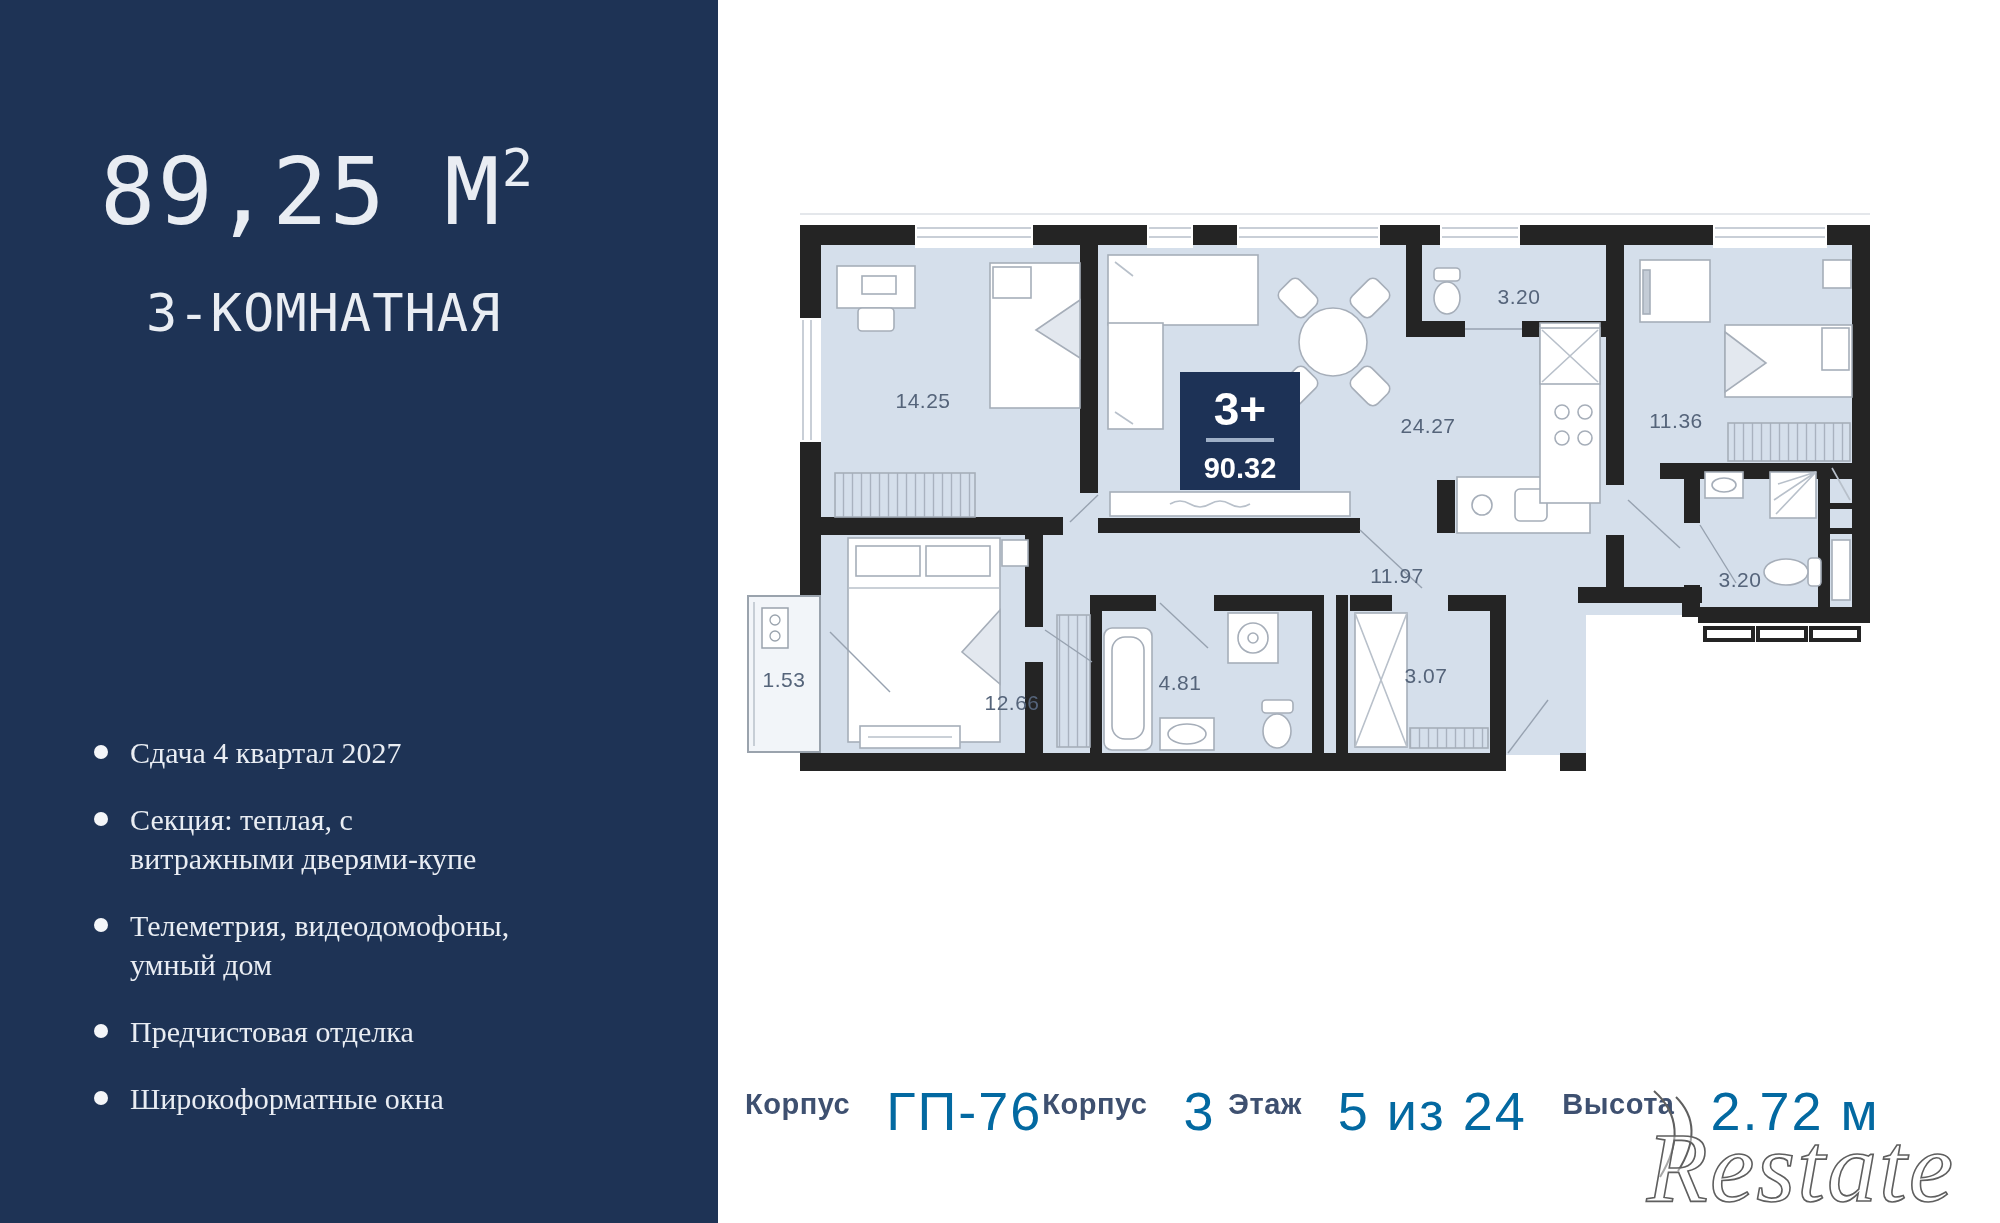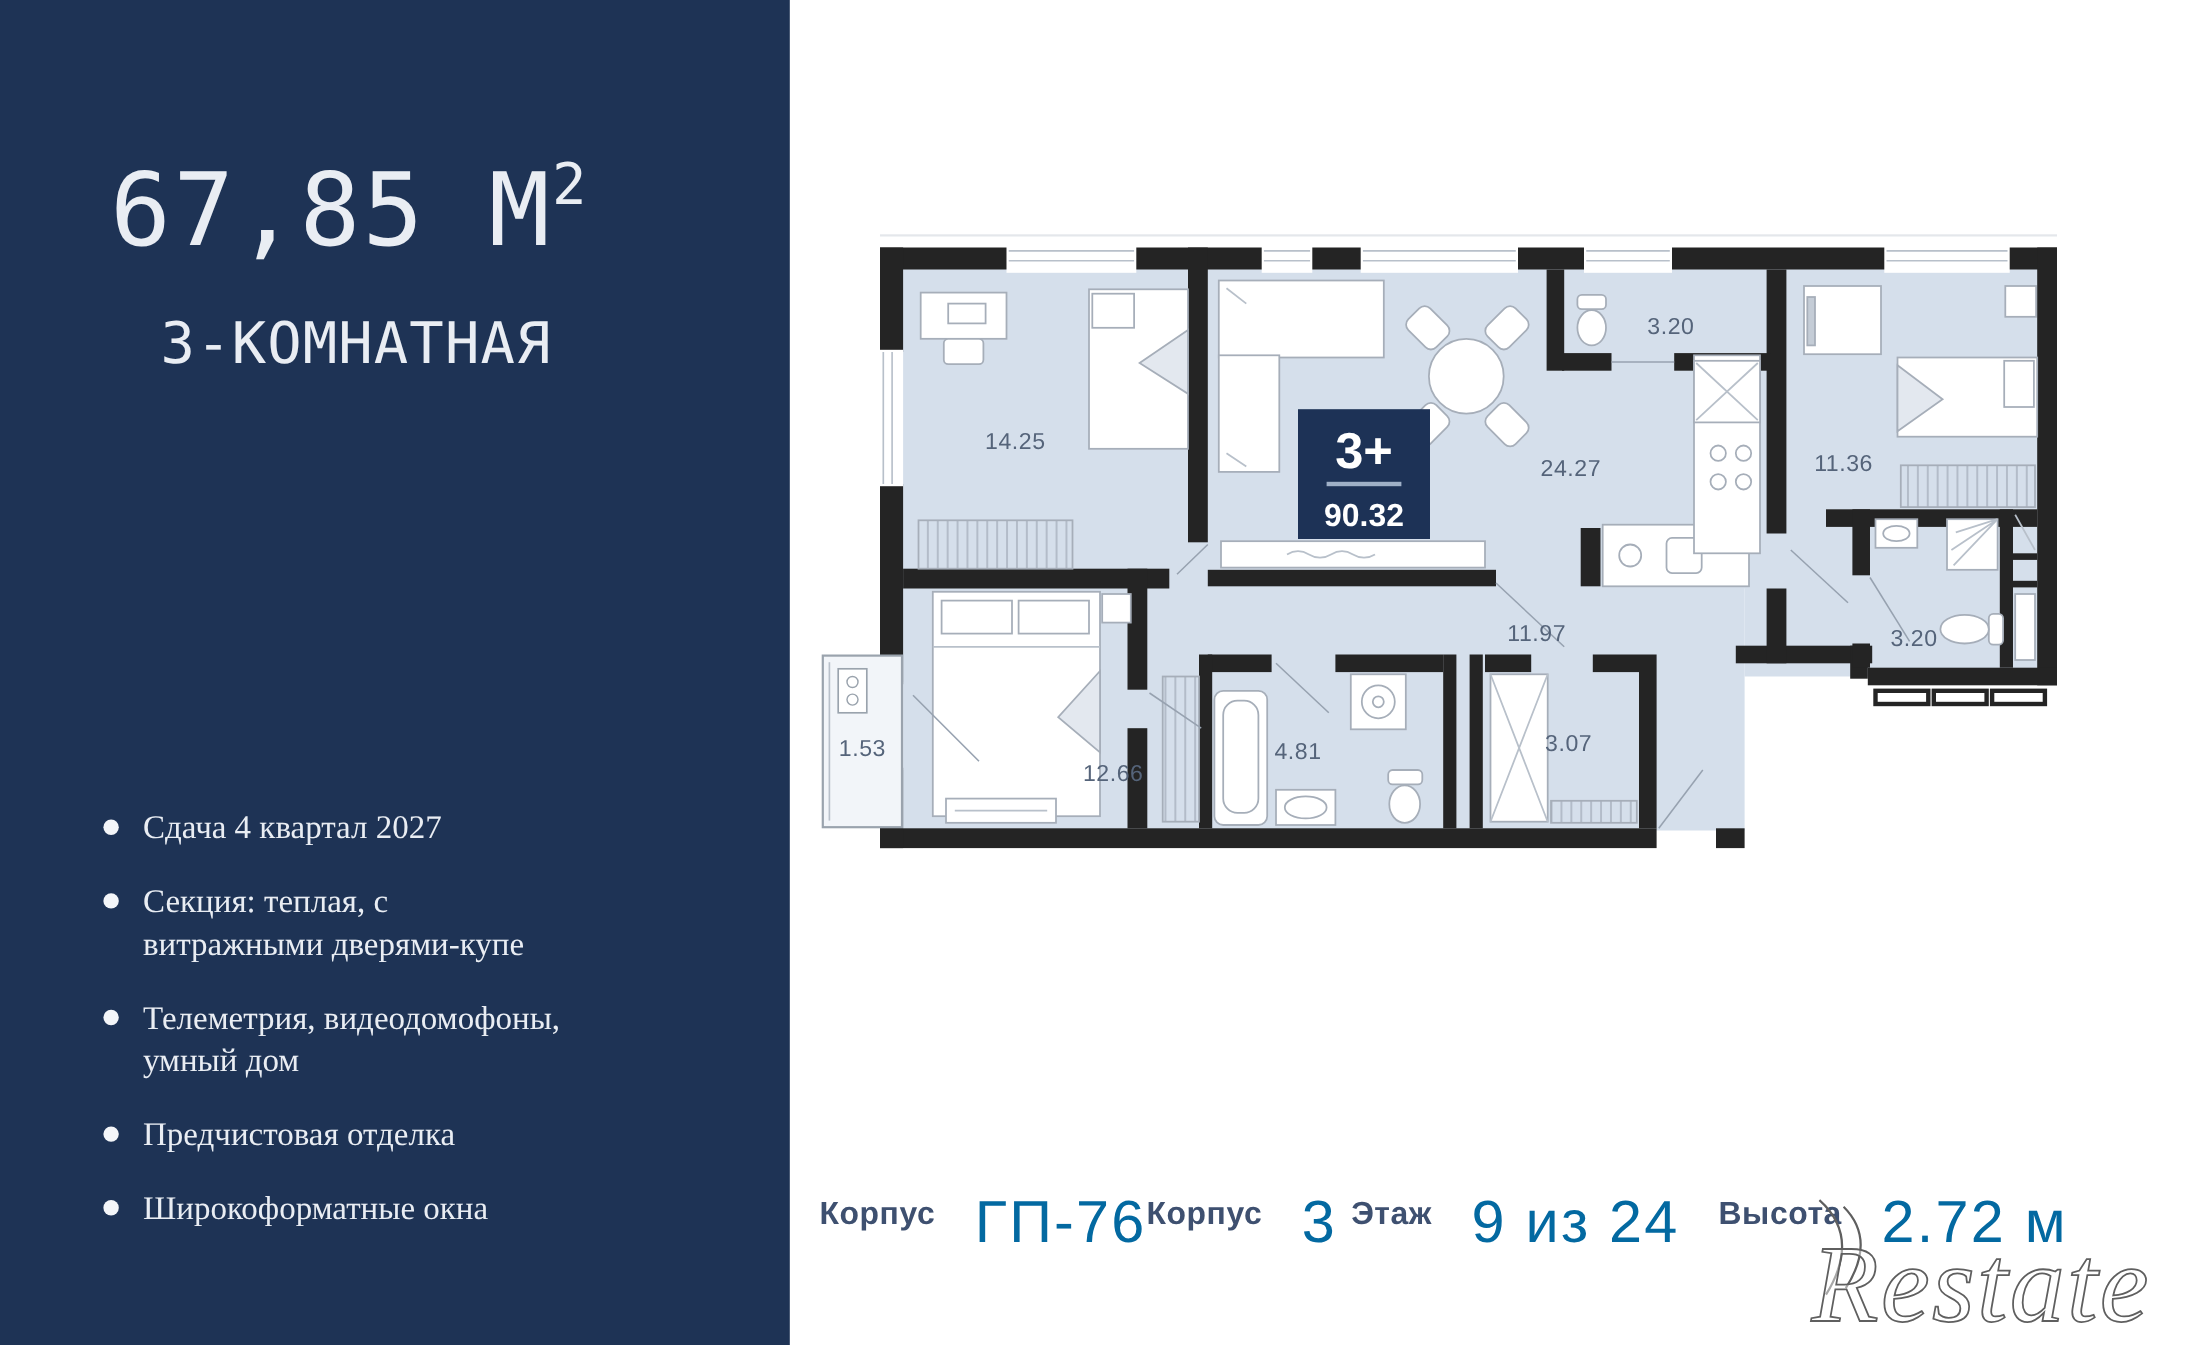--- a/index.html
+++ b/index.html
@@ -30,21 +30,21 @@
   
   .watermark{position:absolute;right:-6px;bottom:-10px;width:410px;height:150px;pointer-events:none;}
 </style>
 </head>
 <body>
 
 <div class="stage">
 
   <aside class="sidebar">
     <div class="area-title">
-      <span>67,85</span>
+      <span>89,25</span>
       <span> </span>
       <span>М</span><sup>2</sup>
     </div>
     <div class="area-sub">3-КОМНАТНАЯ</div>
     <ul class="features">
       <li>Сдача 4 квартал 2027</li>
       <li>Секция: теплая, с витражными дверями-купе</li>
       <li>Телеметрия, видеодомофоны, умный дом</li>
       <li>Предчистовая отделка</li>
       <li>Широкоформатные окна</li>
@@ -275,21 +275,21 @@
     <div class="fcell w1">
       <div class="flabel">Корпус</div>
       <div class="fvalue">ГП-76</div>
     </div>
     <div class="fcell w2">
       <div class="flabel">Корпус</div>
       <div class="fvalue">3</div>
     </div>
     <div class="fcell w3">
       <div class="flabel">Этаж</div>
-      <div class="fvalue">9 из 24</div>
+      <div class="fvalue">5 из 24</div>
     </div>
     <div class="fcell w4">
       <div class="flabel">Высота</div>
       <div class="fvalue">2.72 м</div>
     </div>
   </div>
 
   <svg class="watermark" viewBox="0 0 410 150">
     <path d="M58 8 q38 34 6 86" fill="none" stroke="#5f5f5f" stroke-width="2"></path>
     <path d="M80 14 q30 30 2 74" fill="none" stroke="#5f5f5f" stroke-width="2"></path>

